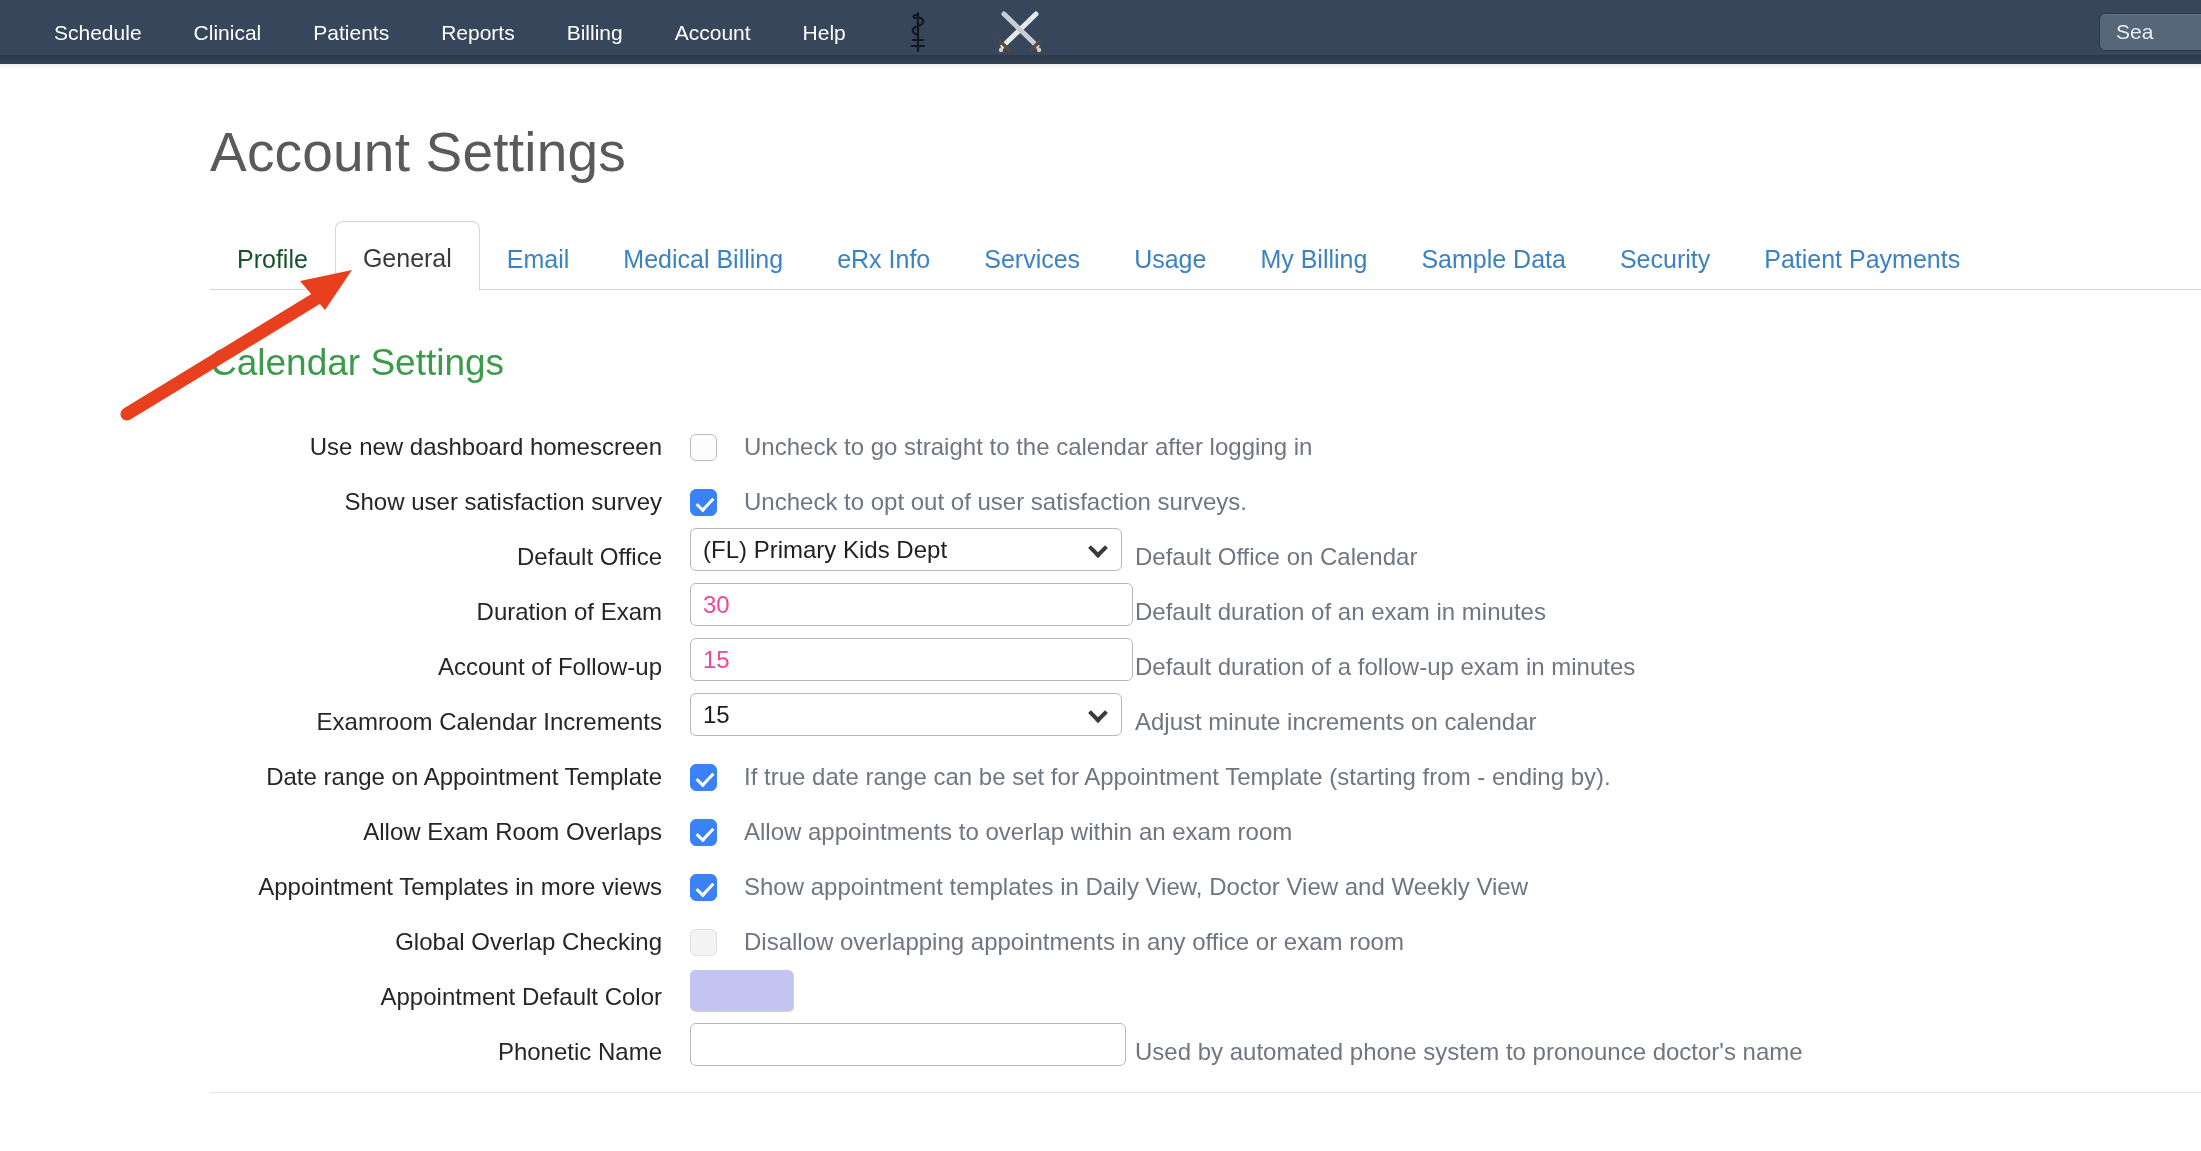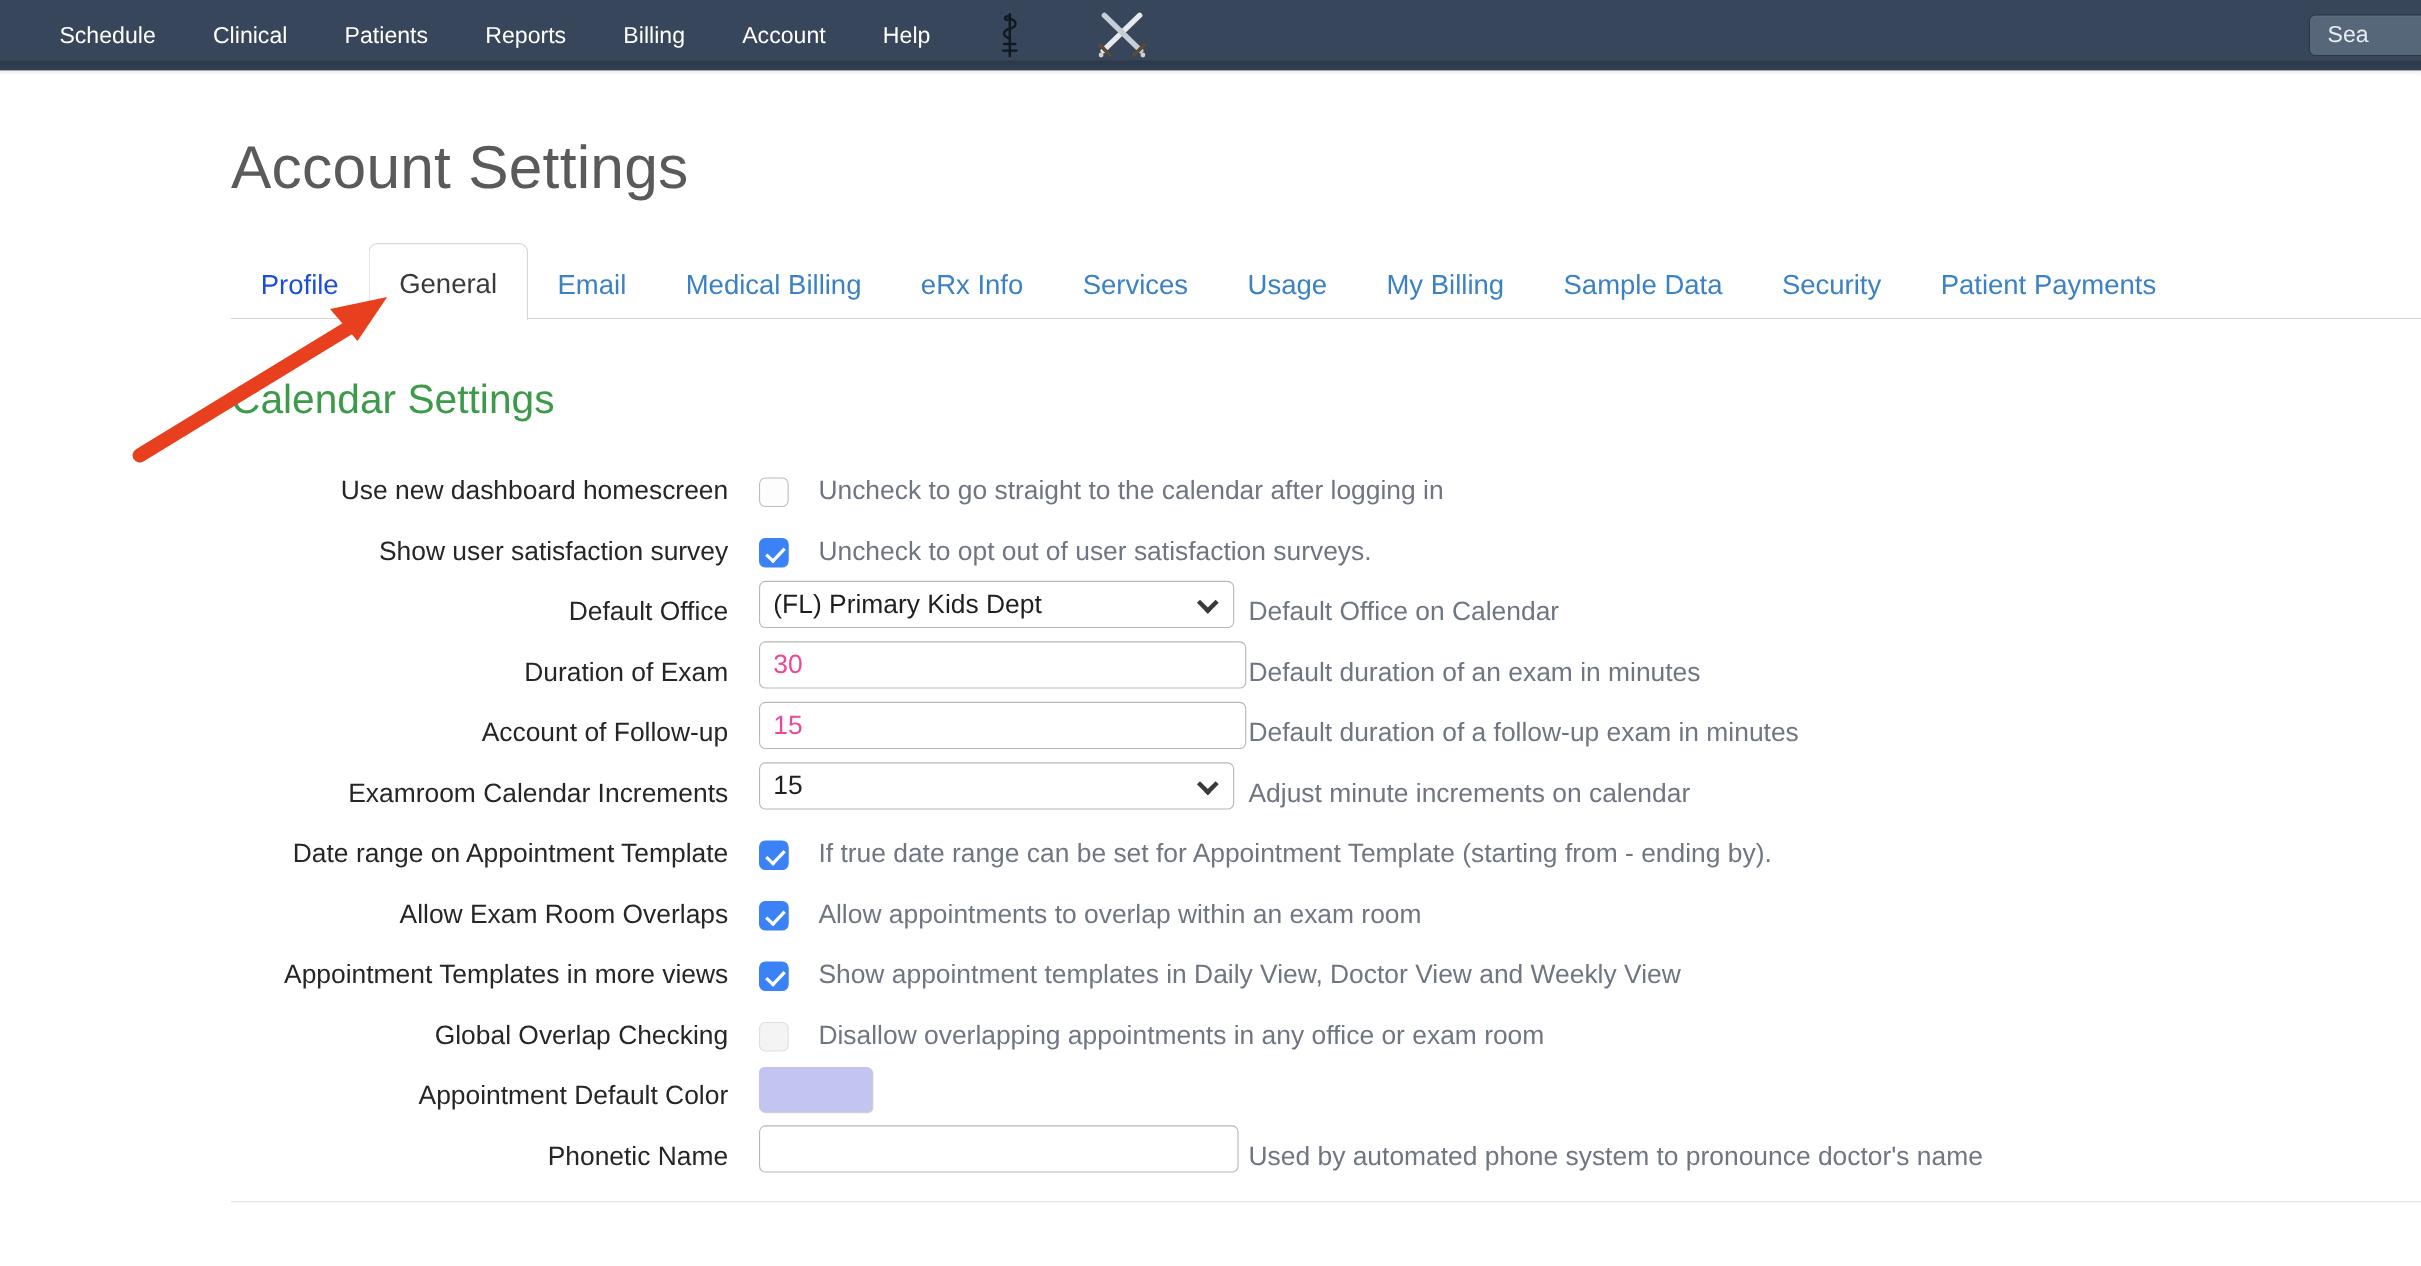--- a/index.html
+++ b/index.html
@@ -300,21 +300,21 @@
 
   <div class="search-box" title="Search">Sea</div>
 </div>
 
 <div class="page">
 
   <h1 class="page-title">Account Settings</h1>
 
   <div class="tabs-wrap">
     <div class="tabs">
-      <div class="tab" style="color: #1d4ed8;">Profile</div>
+      <div class="tab" style="color: #14532d;">Profile</div>
       <div class="tab active">General</div>
       <div class="tab" style="color: rgb(59, 130, 196);">Email</div>
       <div class="tab" style="color: rgb(59, 130, 196);">Medical Billing</div>
       <div class="tab" style="color: rgb(59, 130, 196);">eRx Info</div>
       <div class="tab" style="color: rgb(59, 130, 196);">Services</div>
       <div class="tab" style="color: rgb(59, 130, 196);">Usage</div>
       <div class="tab" style="color: rgb(59, 130, 196);">My Billing</div>
       <div class="tab" style="color: rgb(59, 130, 196);">Sample Data</div>
       <div class="tab" style="color: rgb(59, 130, 196);">Security</div>
       <div class="tab" style="color: rgb(59, 130, 196);">Patient Payments</div>

